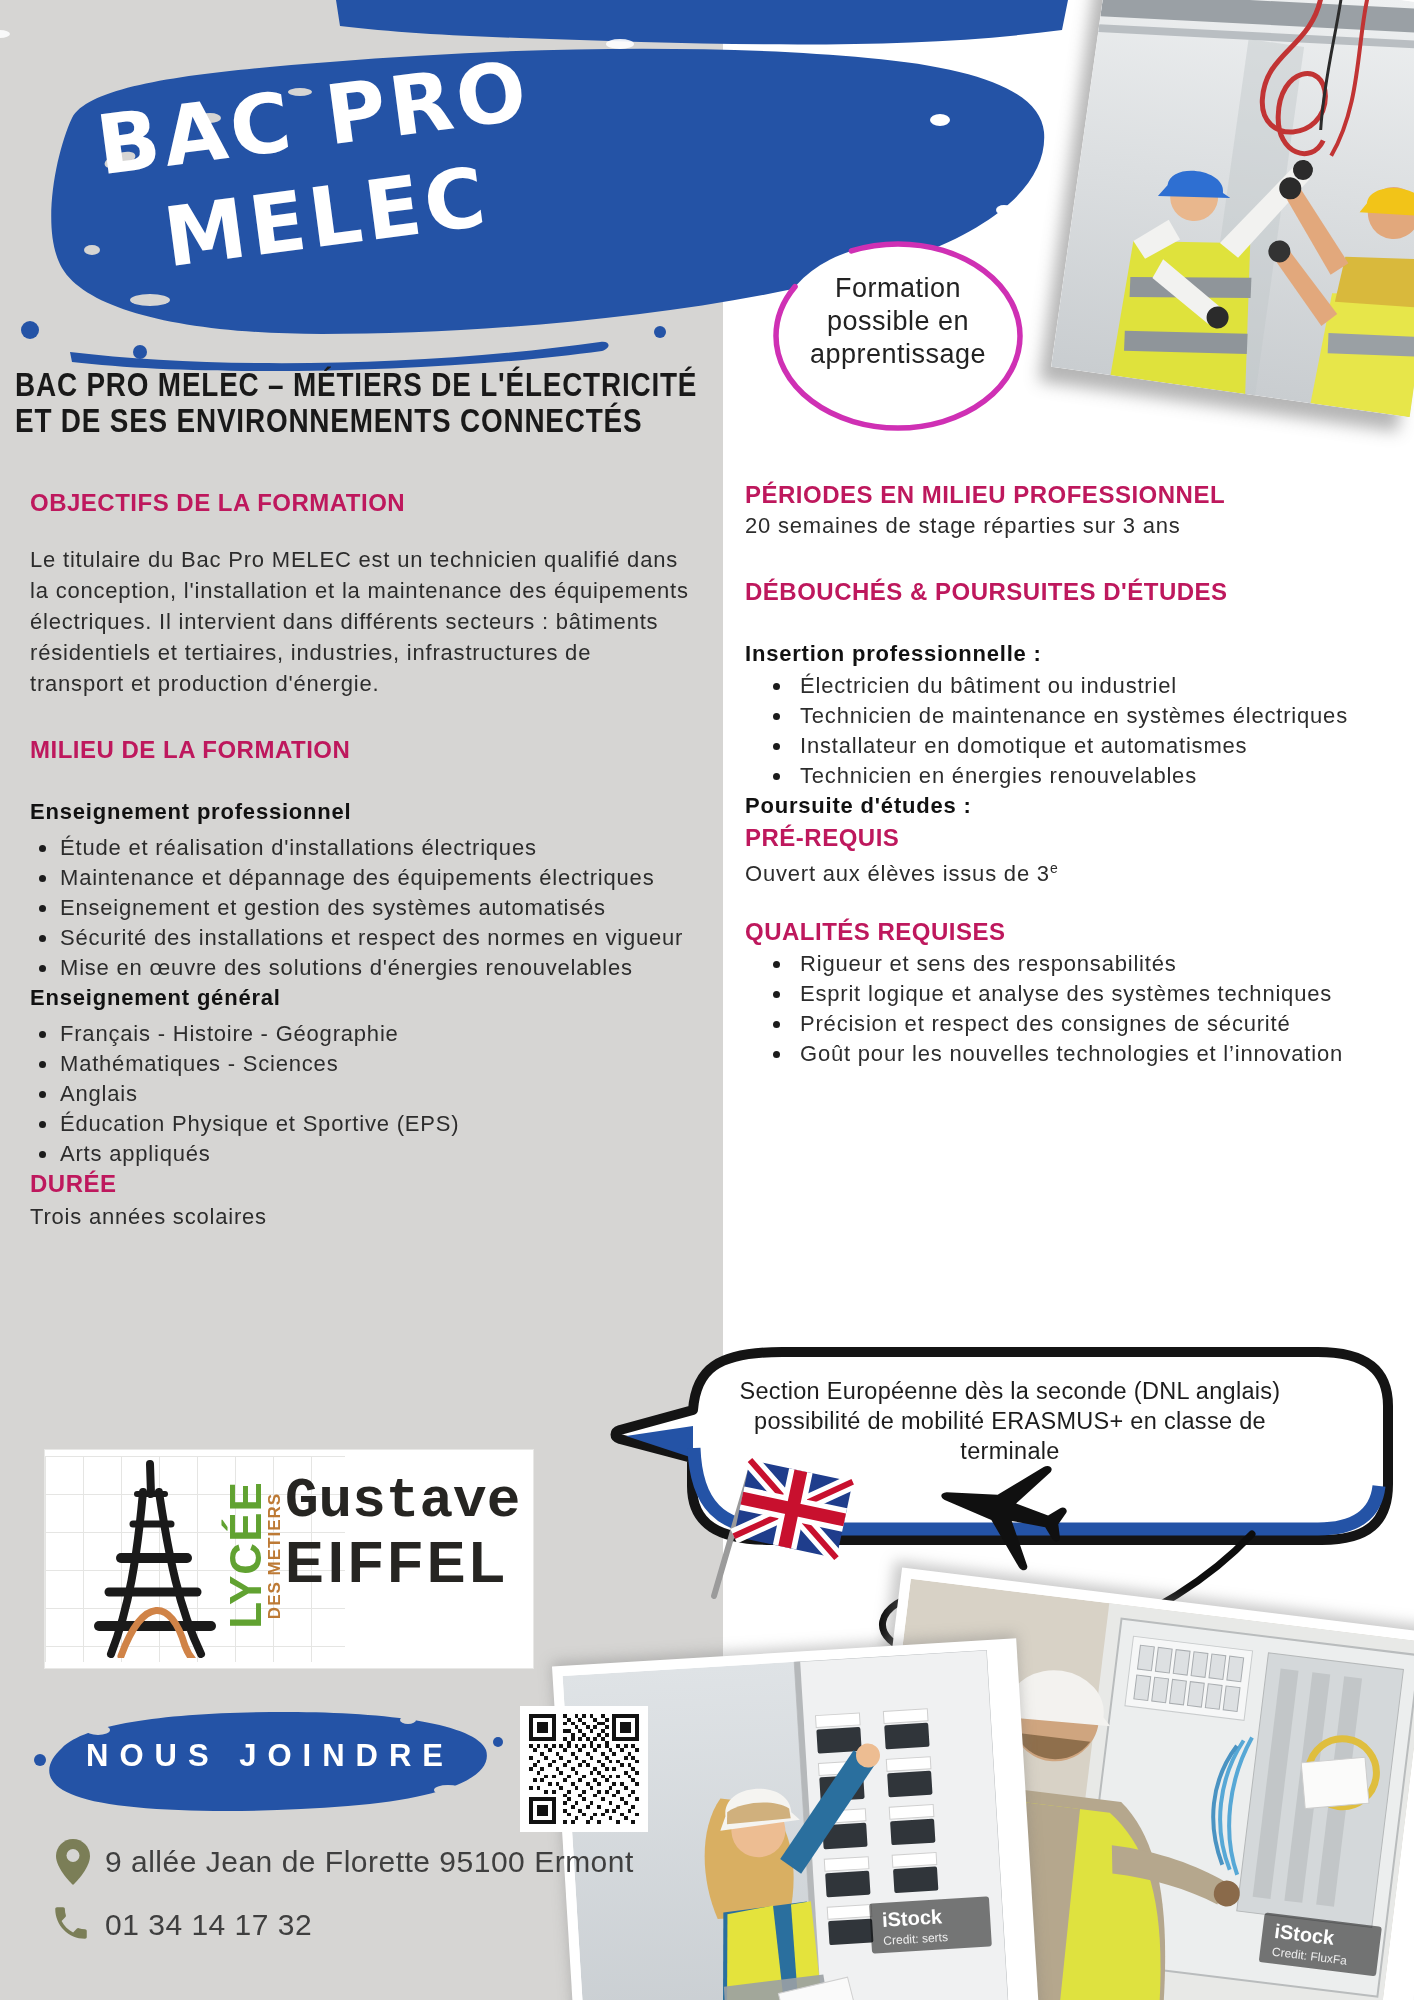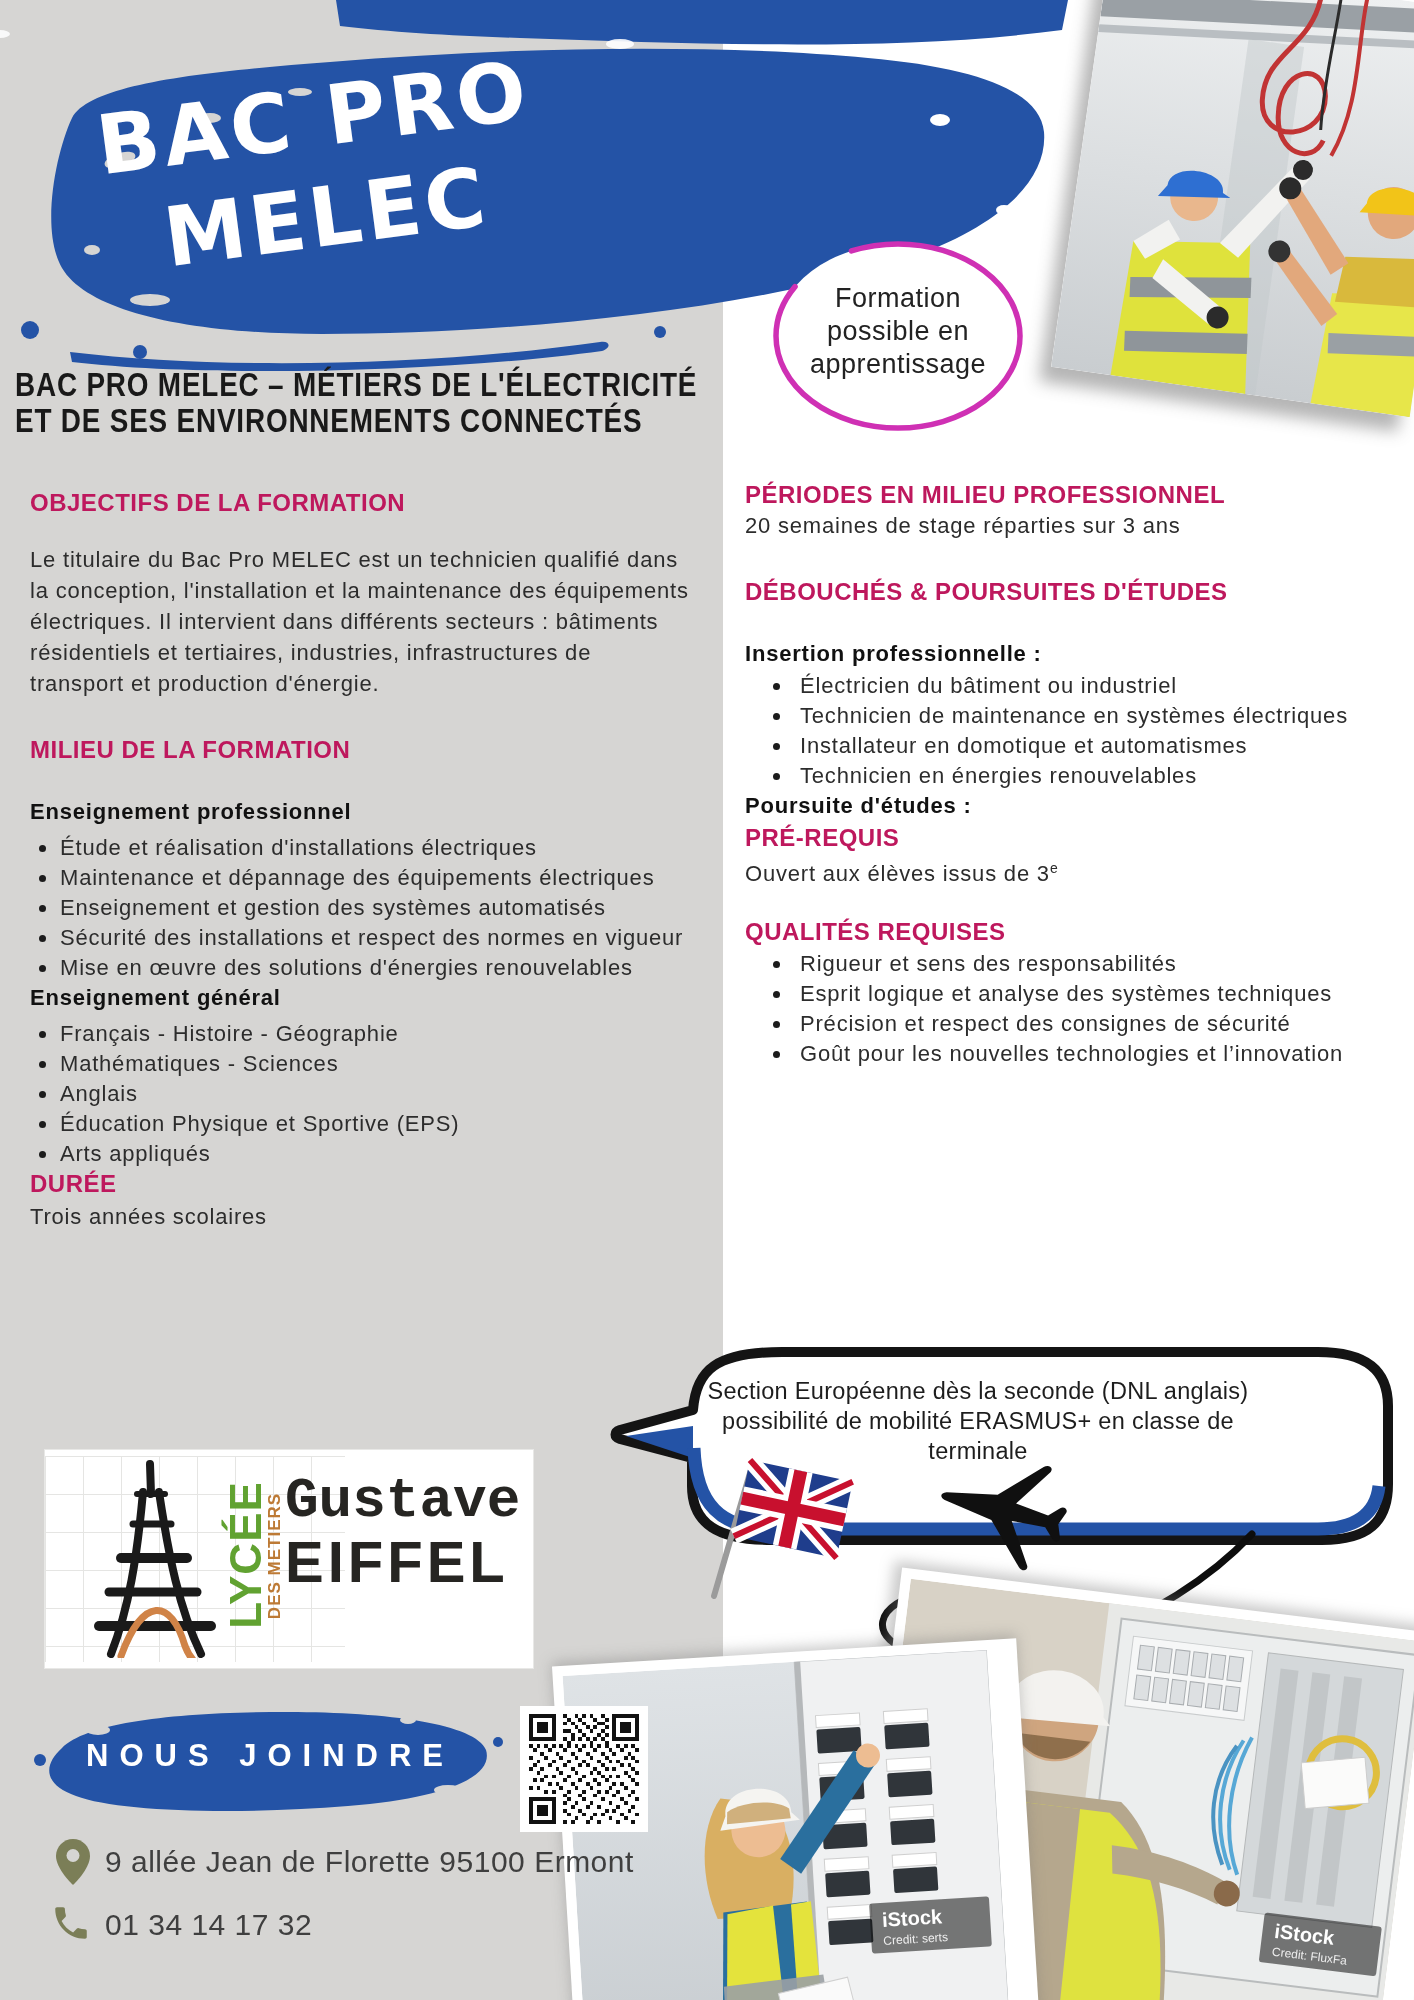--- a/index.html
+++ b/index.html
@@ -12,21 +12,21 @@
   .title-block{position:absolute;left:60px;top:68px;width:520px;transform:rotate(-7.5deg);
     color:#ffffff;font-family:"DejaVu Sans", sans-serif;font-weight:bold;text-align:center;
     font-size:82px;line-height:100px;letter-spacing:4px;}
   
   .subtitle{position:absolute;left:15px;top:366px;width:740px;color:#191919;font-weight:bold;}
   .subtitle .ln{transform:scaleX(0.82);transform-origin:0 50%;white-space:nowrap;
     font-size:34px;line-height:36px;letter-spacing:1px;}
   
   .annot{position:absolute;left:756px;top:228px;width:290px;height:220px;}
   .annot-text{position:absolute;left:766px;top:272px;width:264px;text-align:center;
-    font-size:27px;line-height:33px;color:#222;letter-spacing:.5px;margin-top:10px;}
+    font-size:27px;line-height:33px;color:#222;letter-spacing:.5px;}
   
   .col{position:absolute;color:#2c2c2c;font-size:22px;letter-spacing:.8px;line-height:30px;}
   .col-left{left:30px;top:488px;width:660px;}
   .col-right{left:745px;top:480px;width:664px;}
   .h2{font-size:24px;font-weight:bold;color:#be185d;letter-spacing:.5px;line-height:30px;margin:0;}
   .sub{font-size:22px;font-weight:bold;color:#111;margin:0;}
   .para{margin:0;line-height:31px;}
   ul.blist{list-style:none;margin:0;padding:0;}
   ul.blist li{position:relative;padding-left:30px;margin:0;}
   ul.blist li::before{content:"";position:absolute;left:9px;top:12px;width:7px;height:7px;
@@ -59,21 +59,21 @@
      transform:rotate(-90deg);text-align:center;font-size:17px;font-weight:bold;
      color:#bd7a35;letter-spacing:1px;line-height:20px;}
   .logo-gustave{position:absolute;left:240px;top:22px;font-size:56px;font-weight:bold;
      color:#262522;line-height:58px;font-family:Liberation Mono, monospace;}
   .logo-eiffel{position:absolute;left:240px;top:82px;font-size:58px;font-weight:bold;
      color:#262522;letter-spacing:4px;line-height:60px;}
   .logo-ermont{position:absolute;left:242px;top:160px;font-size:22px;color:#4c4c4e;
      letter-spacing:12px;font-weight:bold;}
   
   .bubble-svg{position:absolute;left:596px;top:1336px;width:812px;height:230px;}
-  .bubble-text{position:absolute;left:628px;top:1376px;width:700px;text-align:center;
+  .bubble-text{position:absolute;left:660px;top:1376px;width:700px;text-align:center;
      font-size:23.5px;line-height:30px;color:#1d1d1d;letter-spacing:.3px;}
   .flagplane-svg{position:absolute;left:600px;top:1430px;width:710px;height:270px;}
   
   .brush-contact{position:absolute;left:28px;top:1700px;width:480px;height:120px;}
   .contact-label{position:absolute;left:50px;top:1738px;width:440px;text-align:center;
      color:#fff;font-weight:bold;font-size:31px;letter-spacing:11px;}
   .qr-card{position:absolute;left:520px;top:1706px;width:128px;height:126px;background:#fff;
      padding:0;}
   .qr-card svg{position:absolute;left:9px;top:8px;}
   .addr-row{position:absolute;left:52px;color:#3f3f3f;font-size:30px;letter-spacing:.5px;}

